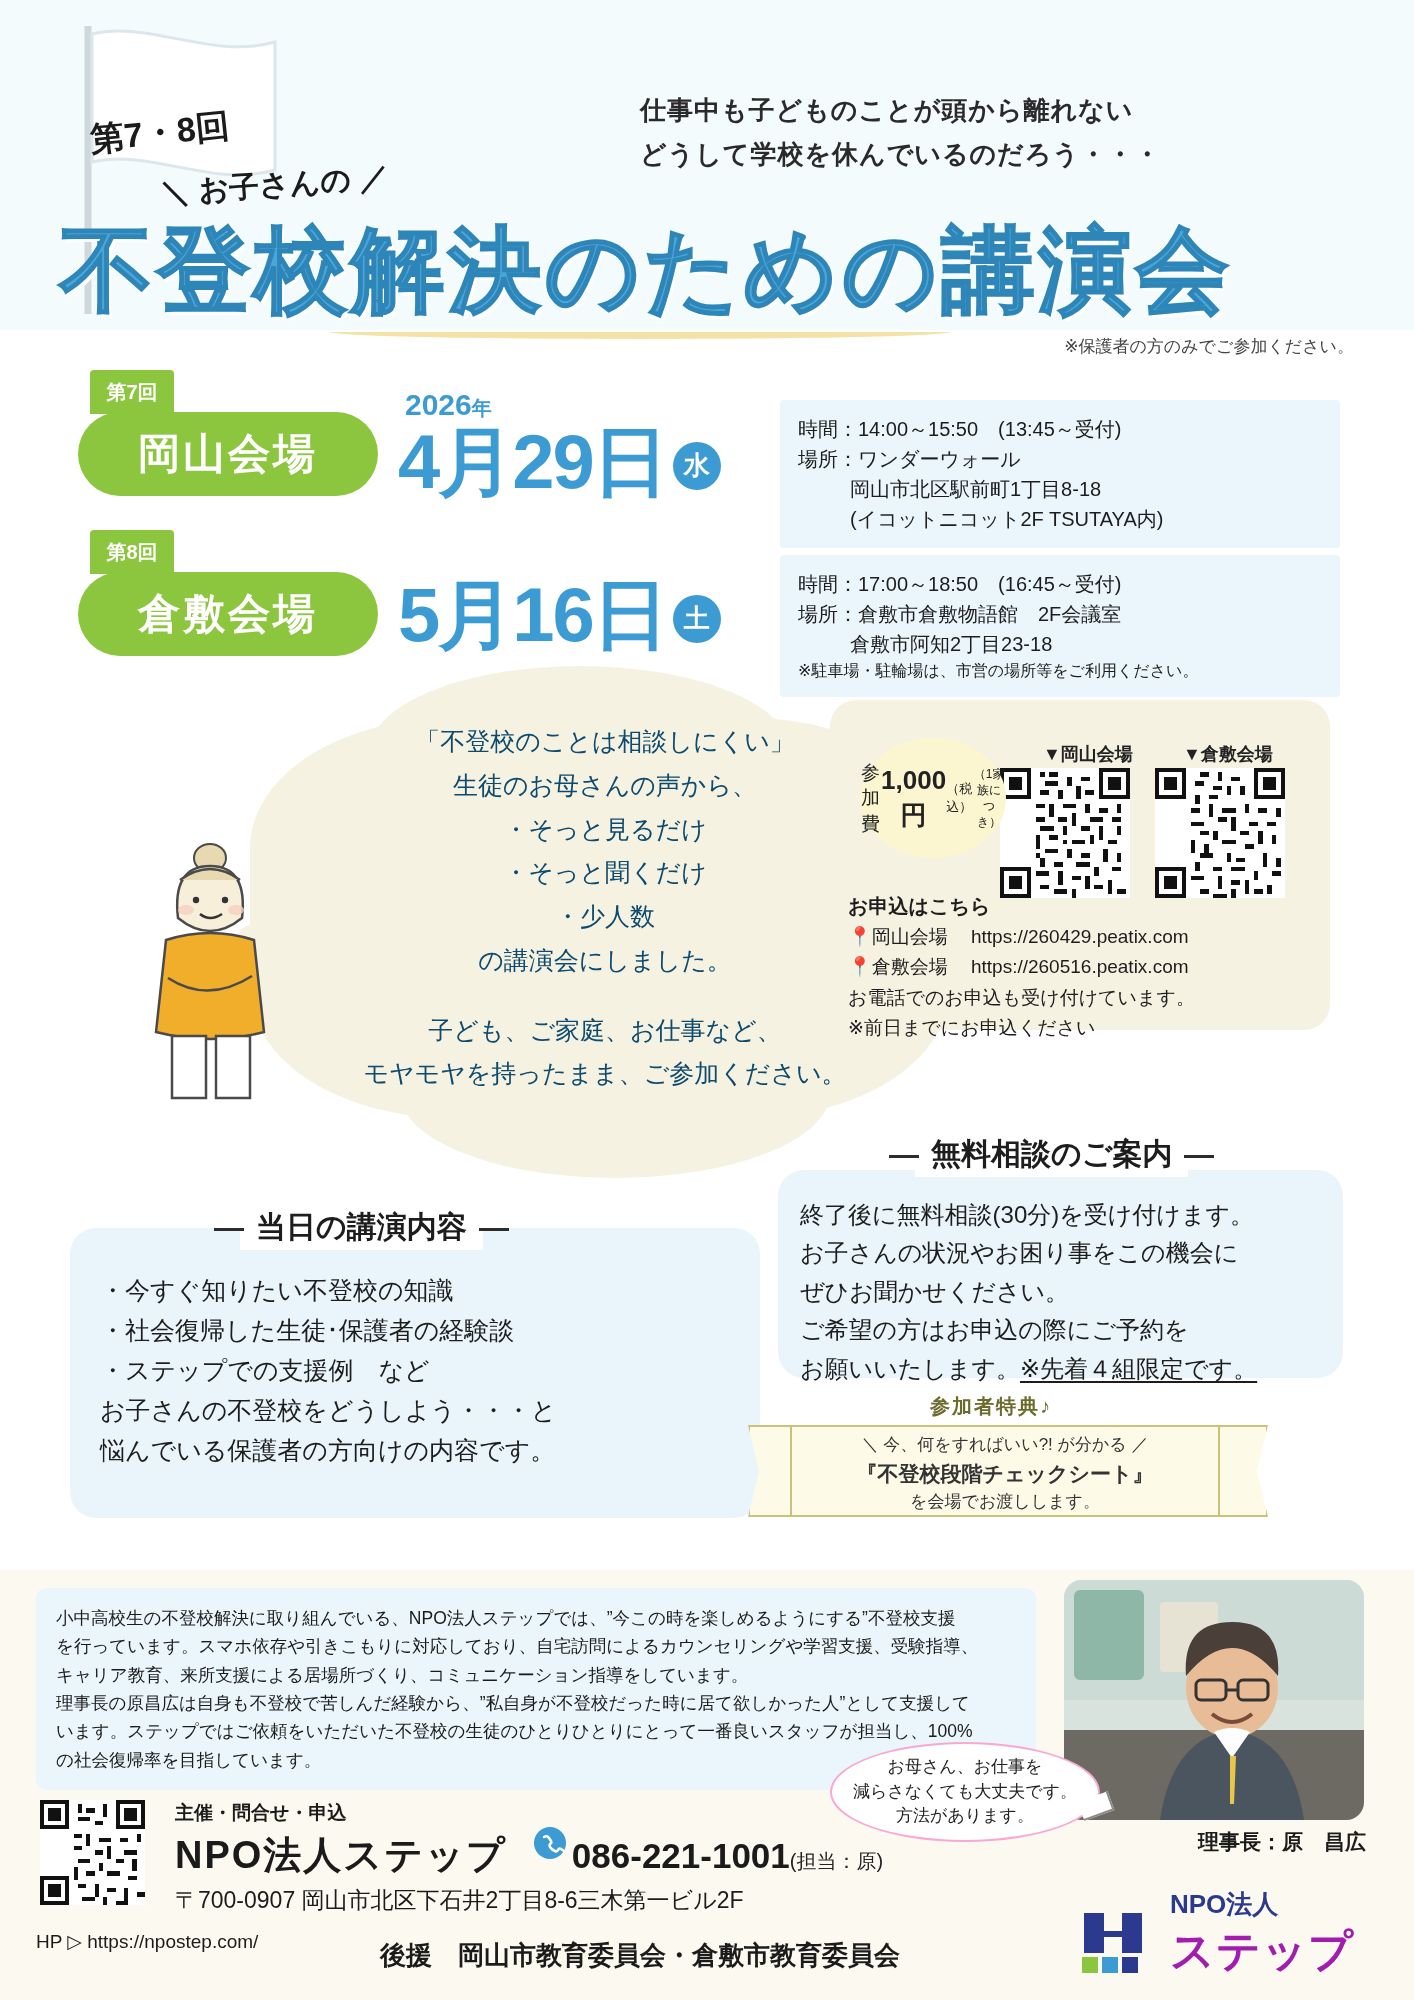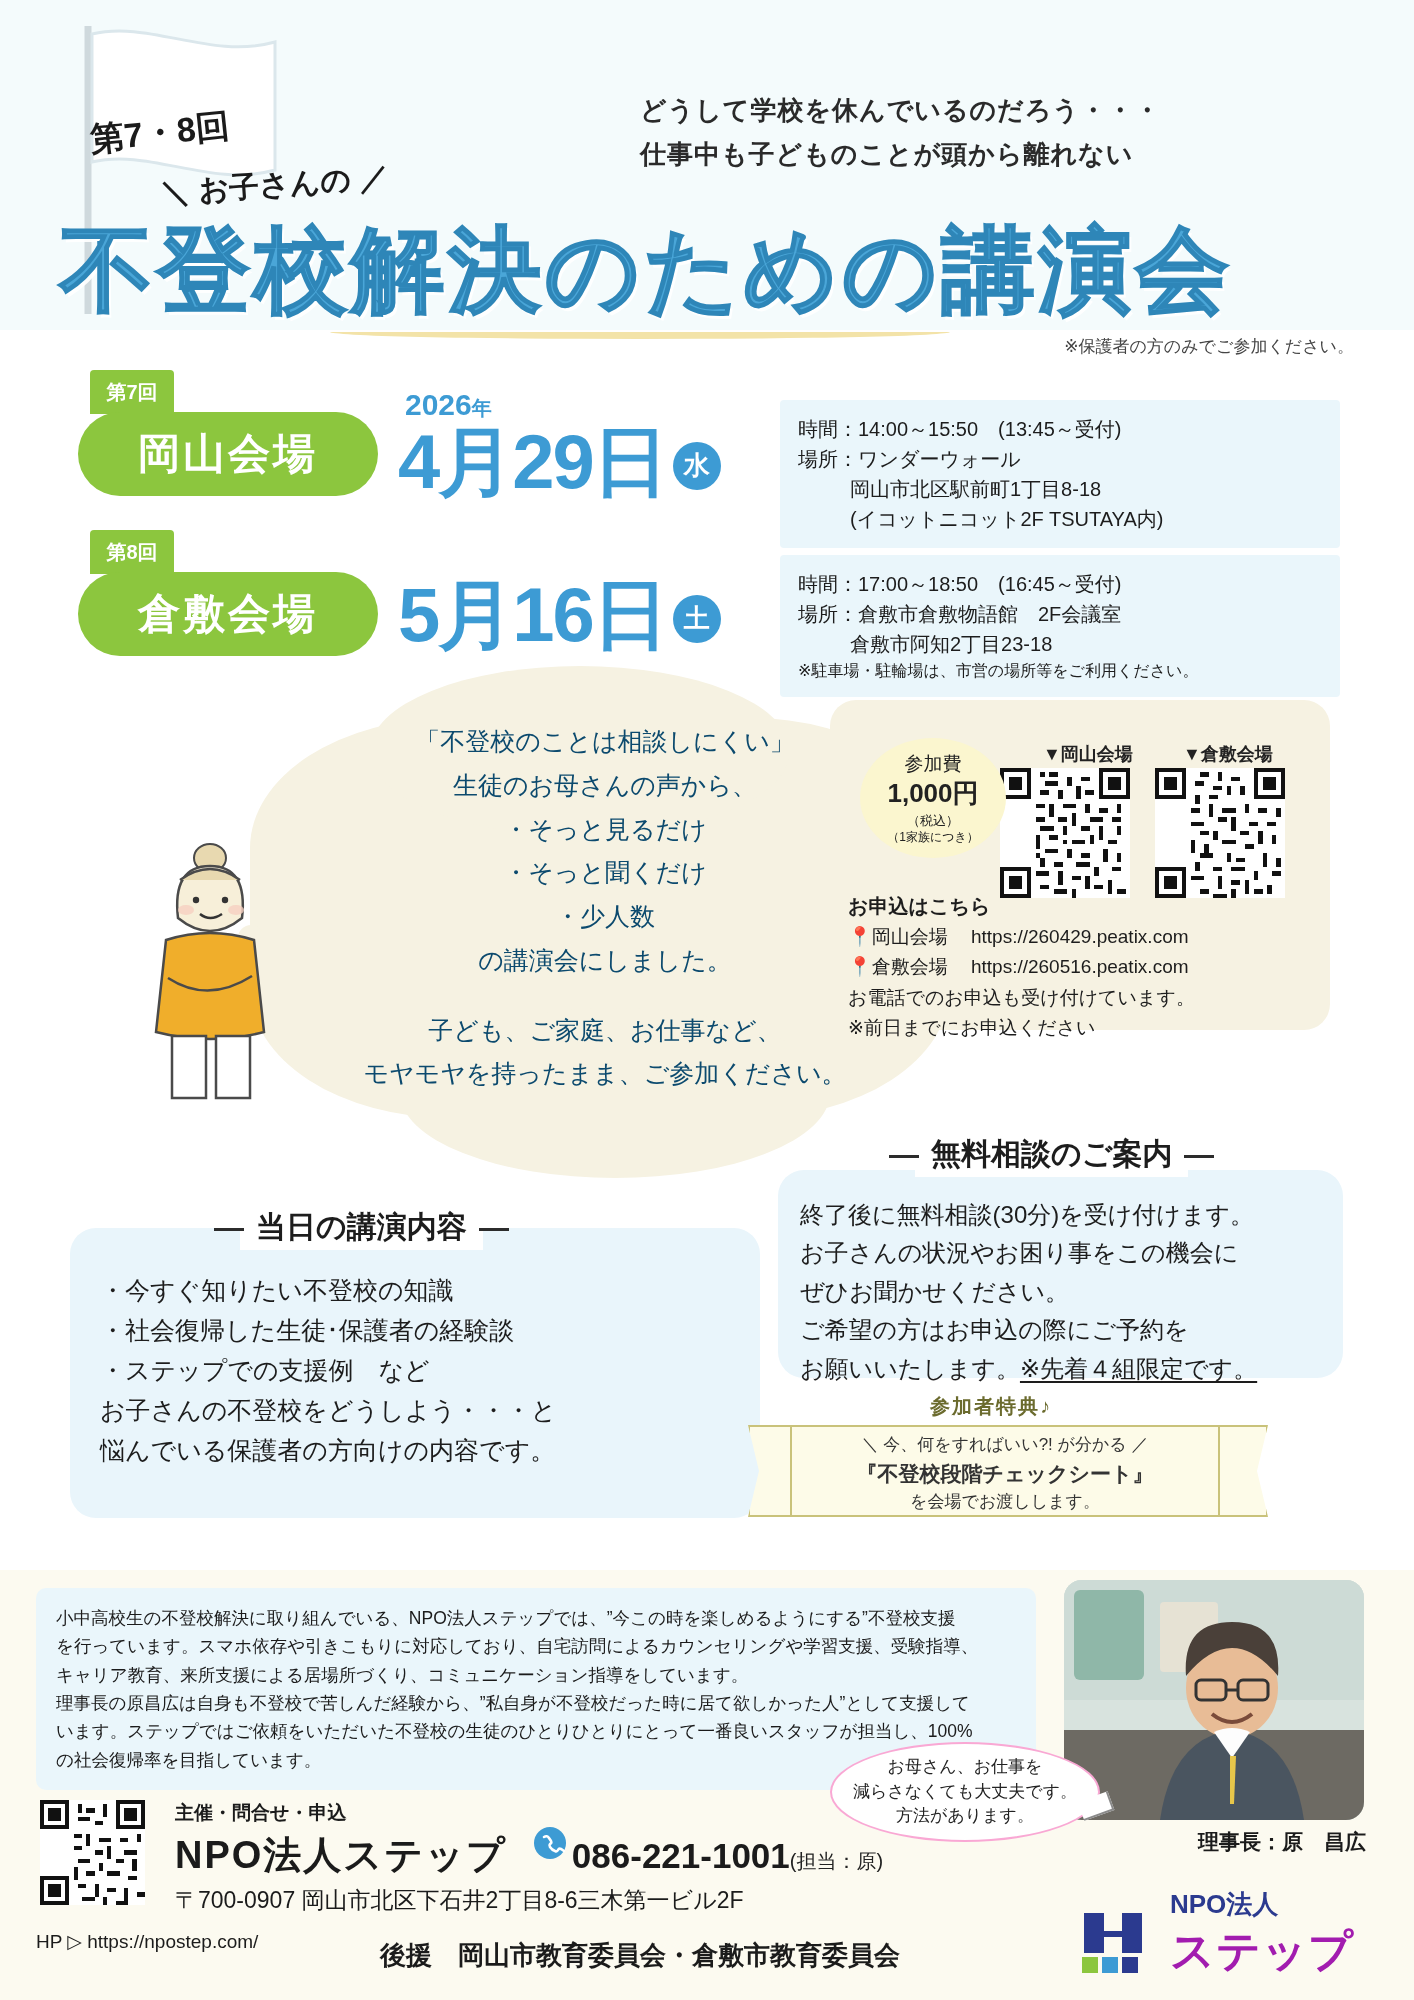--- a/index.html
+++ b/index.html
@@ -111,21 +111,21 @@
   .cloud-text .ln { display:block; }
   .bubble-dot {
     position:absolute; background:#f6f2e2; border-radius:50%;
   }
   .person { position: absolute; left: 130px; top: 840px; width: 160px; height: 260px; }
 
   
   .fee {
     position: absolute; left: 860px; top: 738px; width: 146px; height: 120px;
     background: #fbf6cf; border-radius: 50%;
-    display:flex; flex-direction:column; align-items:center; justify-content:center;
+    display:flex; flex-direction:row; align-items:center; justify-content:center;
     font-size: 19px; color:#222; z-index:6; line-height:1.35; text-align:center;
   }
   .fee .amt { font-size: 26px; font-weight: 700; }
   .fee .tax { font-size: 13px; }
   .apply-box {
     position:absolute; left: 830px; top: 700px; width: 500px; height: 330px;
     background: #f6f2e2; border-radius: 26px; z-index:3;
   }
   .qr-label { position:absolute; font-size:18px; font-weight:700; color:#222; z-index:6;}
   .qr { position:absolute; z-index:6; background:#fff; }
@@ -235,22 +235,22 @@
     <svg width="250" height="300" viewBox="0 0 250 300">
       <path d="M28 6 L28 294" stroke="#cfd9dd" stroke-width="7" fill="none"></path>
       <path d="M32 14 C90 0 150 40 215 22 L215 150 C150 168 90 128 32 142 Z" fill="#ffffff" stroke="#dbe7ec" stroke-width="3"></path>
     </svg>
   </div>
 
   <div class="issue-no">第7・8回</div>
   <div class="sub-title">＼ お子さんの ／</div>
 
   <div class="lead">
+    <div>仕事中も子どものことが頭から離れない</div>
     <div>どうして学校を休んでいるのだろう・・・</div>
-    <div>仕事中も子どものことが頭から離れない</div>
   </div>
 
   <div class="main-title">不登校解決のための講演会</div>
   <div class="title-underline"></div>
   <div class="note-top">※保護者の方のみでご参加ください。</div>
 
   <div class="kai-tag" style="left:90px; top:370px;">第7回</div>
   <div class="venue-pill" style="left:78px; top:412px;">岡山会場</div>
 
   <div class="date-line" style="left:405px; top:388px;">

